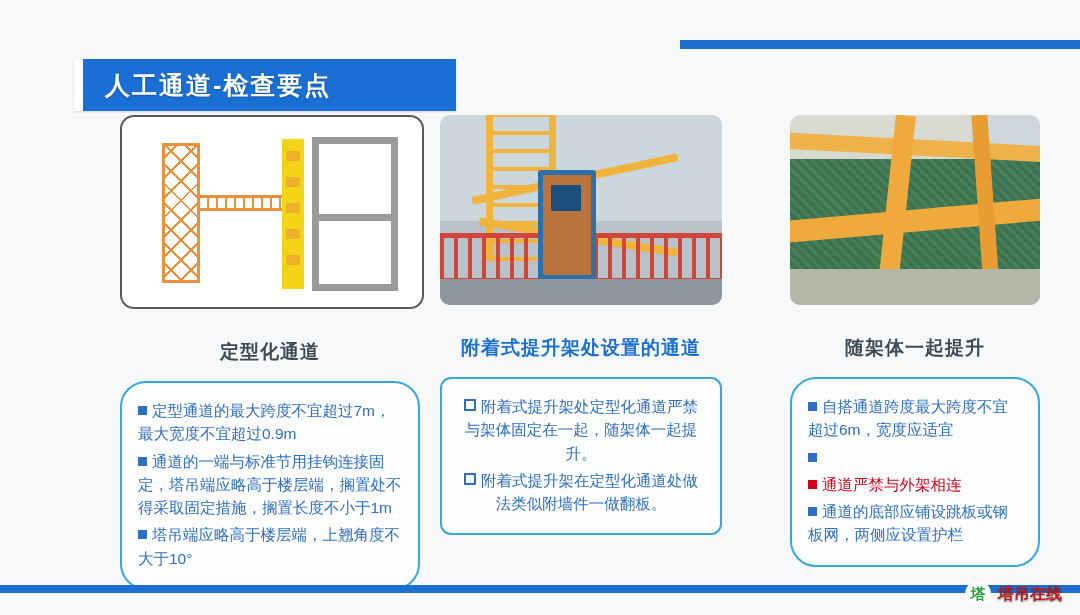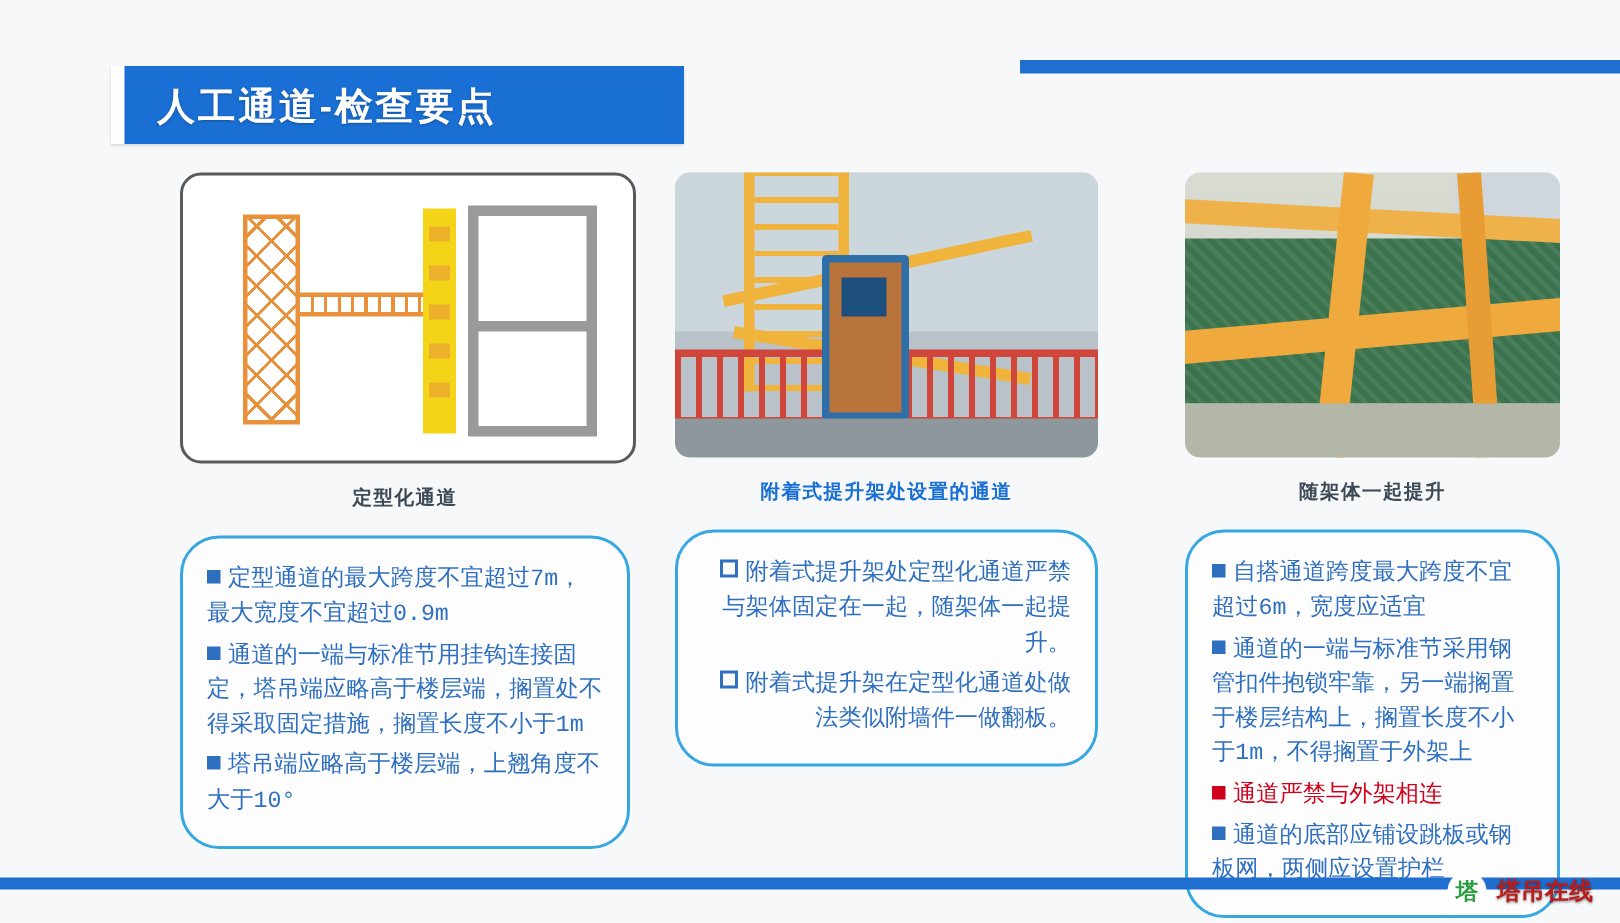--- a/index.html
+++ b/index.html
@@ -13,61 +13,61 @@
     position:absolute;left:0;top:0;width:1080px;height:615px;
     background:#f7f8fa;
   }
   
   .top-right-bar{
     position:absolute;right:0;top:40px;width:400px;height:9px;
     background:#1f6fd0;
   }
   
   .title-bar{
-    position:absolute;left:74px;top:44px;width:382px;height:52px;
+    position:absolute;left:74px;top:59px;width:382px;height:52px;
     background:#1a6fd4;
     display:flex;align-items:center;
     box-shadow:0 1px 2px rgba(0,0,0,.15);
   }
   .title-bar .accent{
     width:9px;height:52px;background:#ffffff;flex:0 0 auto;
   }
   .title-text{
     color:#ffffff;font-size:25px;font-weight:bold;
     letter-spacing:2px;padding-left:22px;
     text-shadow:0 1px 2px rgba(0,0,0,.25);
   }
   
   .col{position:absolute;top:115px;width:300px;}
   .col-1{left:120px;}
-  .col-2{left:450px;}
+  .col-2{left:440px;}
   .col-3{left:790px;}
 
   .figure{
     width:100%;height:190px;border-radius:10px;overflow:hidden;
     position:relative;background:#e9eef3;
   }
   .figure.bordered{border:2px solid #5a5a5a;border-radius:14px;background:#ffffff;}
 
   .caption{
-    text-align:center;font-size:13px;color:#3d4a56;font-weight:bold;
-    margin-top:14px;letter-spacing:1px;
+    text-align:center;font-size:19px;color:#3d4a56;font-weight:bold;
+    margin-top:30px;letter-spacing:1px;
   }
   .caption.blue{color:#1a6fd4;}
 
   .bubble{
     margin-top:16px;
     border:2px solid #36a7e0;
     border-radius:26px;
     padding:16px 16px 14px 16px;
     background:rgba(255,255,255,.75);
     color:#2f6fc0;
-    font-size:15.5px;line-height:1.5;font-family:Liberation Mono, monospace;
-  }
-  .bubble.center{text-align:right;}
+    font-size:15.5px;line-height:1.5;
+  }
+  .bubble.center{text-align:center;border-radius:11px;}
   .bline{margin:0 0 4px 0;display:block;}
   .sq{display:inline-block;width:9px;height:9px;background:#2f6fc0;margin-right:5px;vertical-align:1px;}
   .sq.hollow{background:transparent;border:2px solid #2f6fc0;width:8px;height:8px;}
   .sq.red{background:#d0021b;}
   .red{color:#d0021b;}
 
   
   .bottom-bar{
     position:absolute;left:0;bottom:22px;width:1080px;height:8px;background:#1f6fd0;
   }
@@ -201,21 +201,21 @@
       <div class="net"></div>
       <div class="beam2"></div>
       <div class="beam"></div>
       <div class="post"></div>
         <div class="post2"></div>
       <div class="ground"></div>
     </div>
     <div class="caption">随架体一起提升</div>
     <div class="bubble">
       <span class="bline"><span class="sq"></span><span>自搭通道跨度最大跨度不宜超过6m，宽度应适宜</span></span>
-      <span class="bline"><span class="sq"></span><span>通道的一端与标准节采用钢管扣件抱锁牢靠，另一端搁置于楼层结构上，搁置长度不小于1m，不得搁置于外架上</span></span>
+      <span class="bline"><span class="sq"></span></span>
       <span class="bline red"><span class="sq red"></span><span>通道严禁与外架相连</span></span>
       <span class="bline"><span class="sq"></span><span>通道的底部应铺设跳板或钢板网，两侧应设置护栏</span></span>
     </div>
   </div>
 
   <div class="bottom-bar"></div>
 
   <div class="watermark">
     <div class="wm-logo">
         <span>塔</span>

